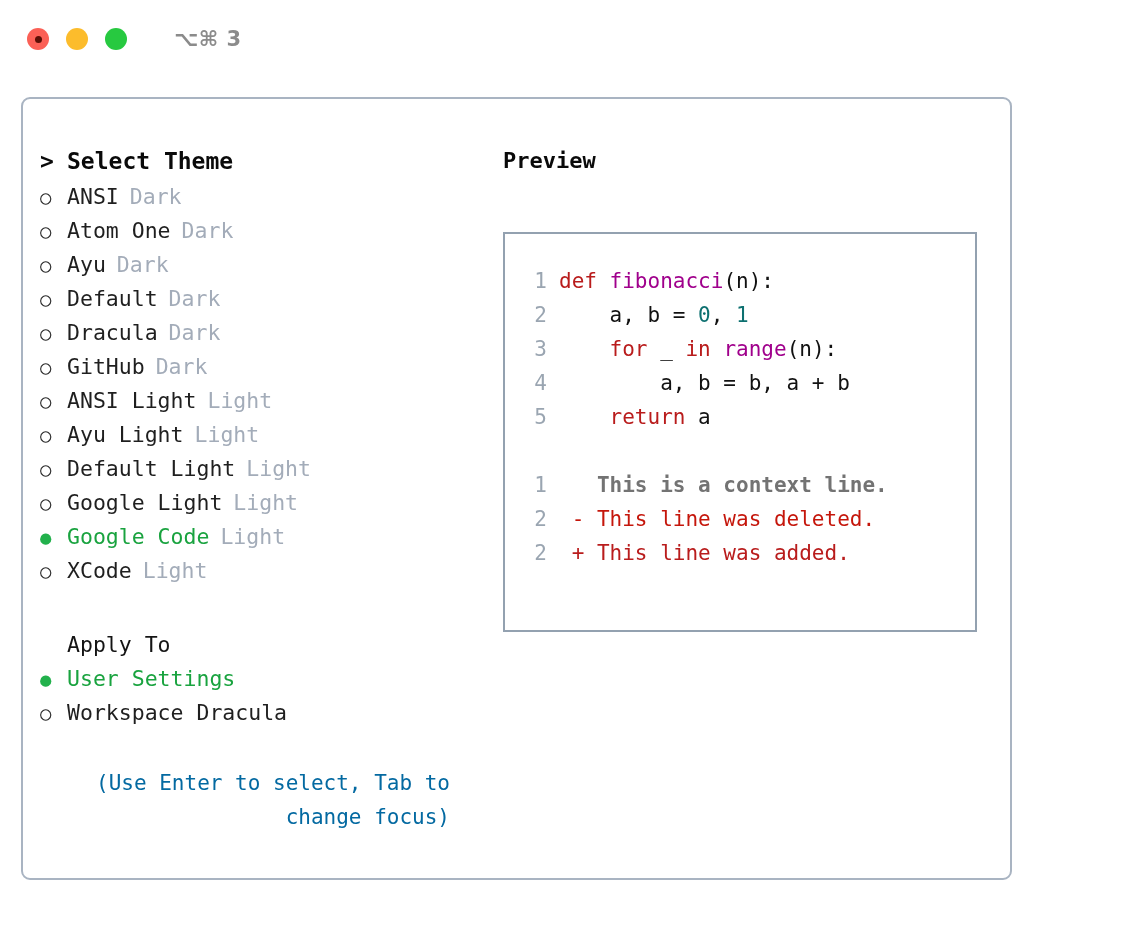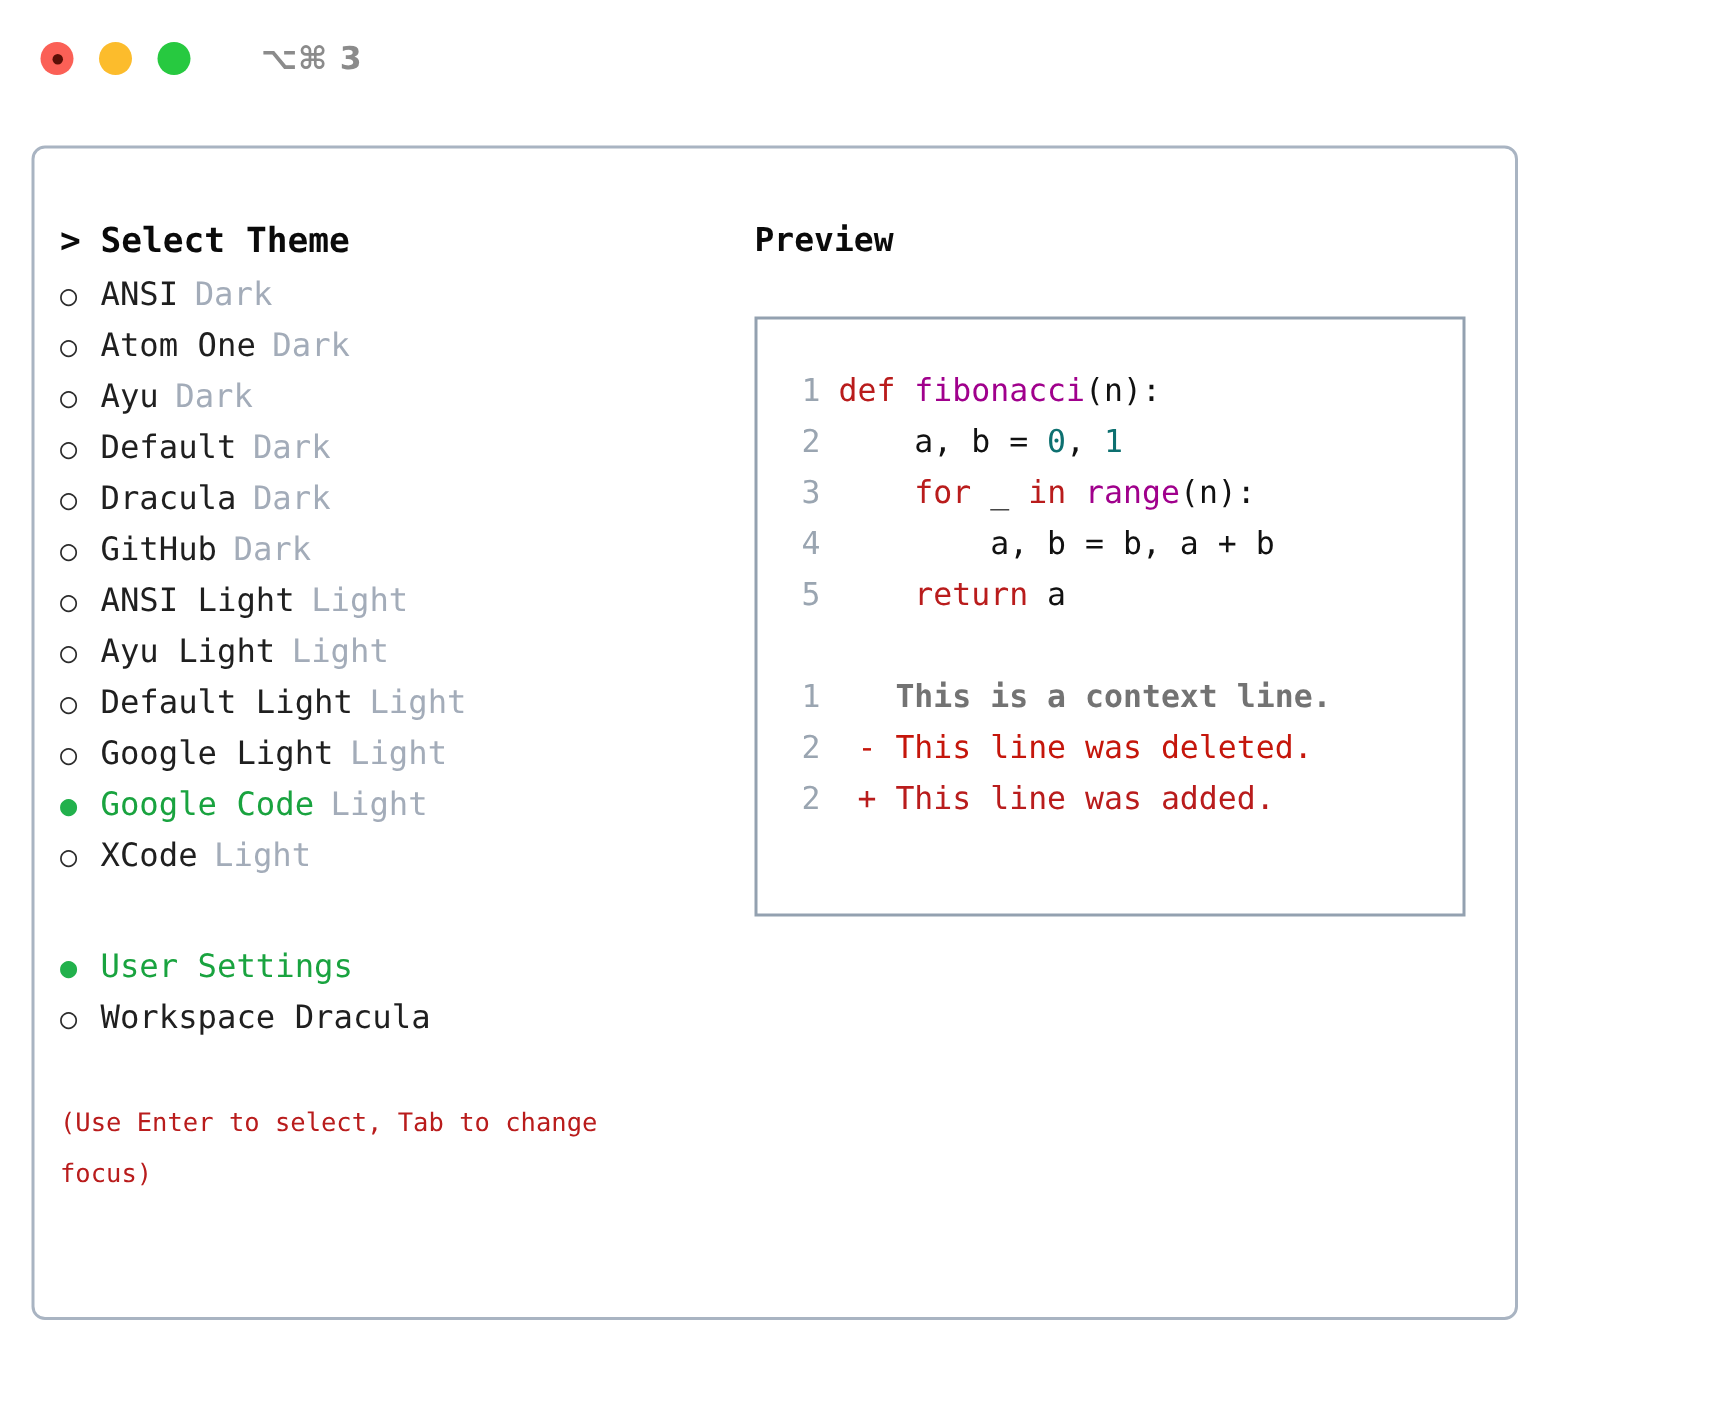--- a/index.html
+++ b/index.html
@@ -129,38 +129,39 @@
   .subheading {
     font-size: 21.5px;
     color: #141414;
     height: 34px;
   }
 
   .spacer-lg { height: 40px; }
   .spacer-md { height: 32px; }
 
   .hint {
-    font-size: 17px;
-    color: #b91c1c;
+    font-size: 21px;
+    color: #0369a1;
     line-height: 34px;
     width: 410px;
+    text-align: right;
   }
 
   
   .right-col {
     position: absolute;
     left: 480px;
     top: 49px;
     width: 490px;
   }
   .preview-title {
     font-size: 22px;
     font-weight: bold;
     color: #0a0a0a;
-    margin-bottom: 38px;
+    margin-bottom: 59px;
   }
   .code-box {
     border: 2px solid #93a1b0;
     width: 474px;
     height: 400px;
     box-sizing: border-box;
     padding: 35px 0 0 0;
     background: #ffffff;
   }
 
@@ -272,20 +273,24 @@
             </div>
             <div class="row">
               <span class="marker dot-empty">○</span>
               <span class="label">XCode</span>
               <span class="tag">Light</span>
             </div>
           </div>
 
         <div class="spacer-lg"></div>
 
+        <div class="row subheading">
+          <span class="marker blank">○</span>
+          <span>Apply To</span>
+        </div>
 
         <div id="apply-list">
             <div class="row selected">
               <span class="marker dot-full">●</span>
               <span class="label">User Settings</span>
             </div>
             <div class="row">
               <span class="marker dot-empty">○</span>
               <span class="label">Workspace Dracula</span>
             </div>

